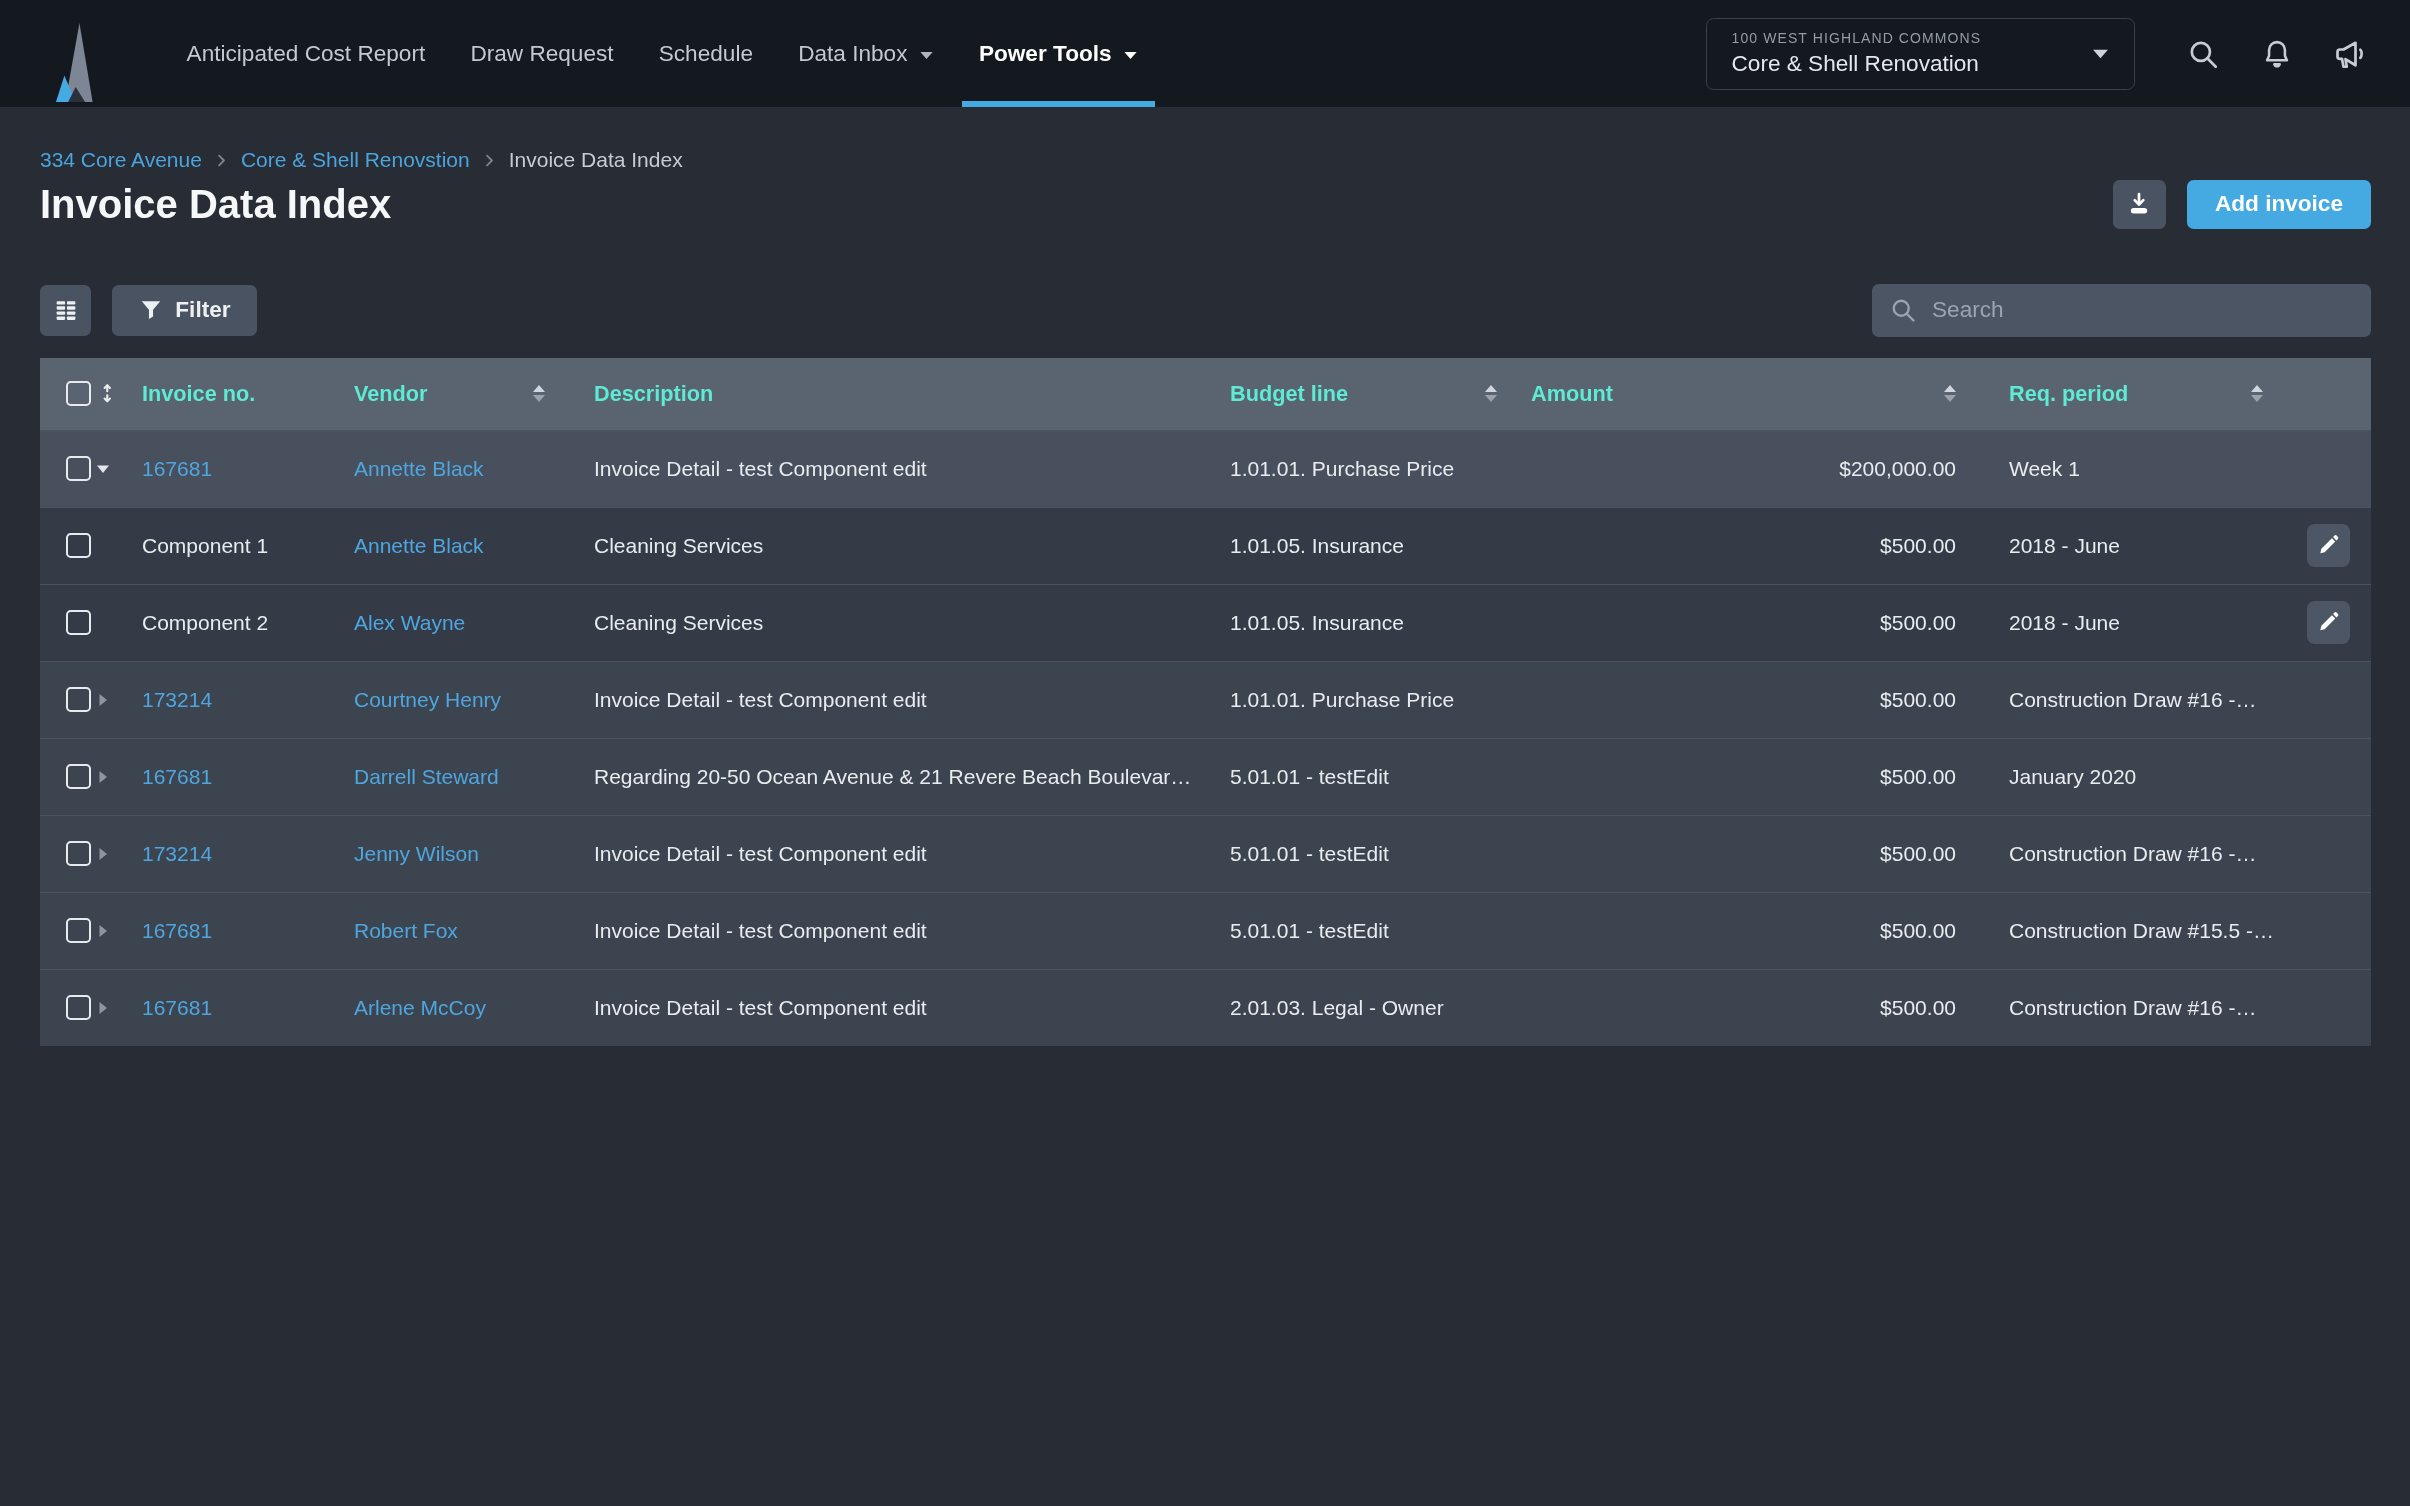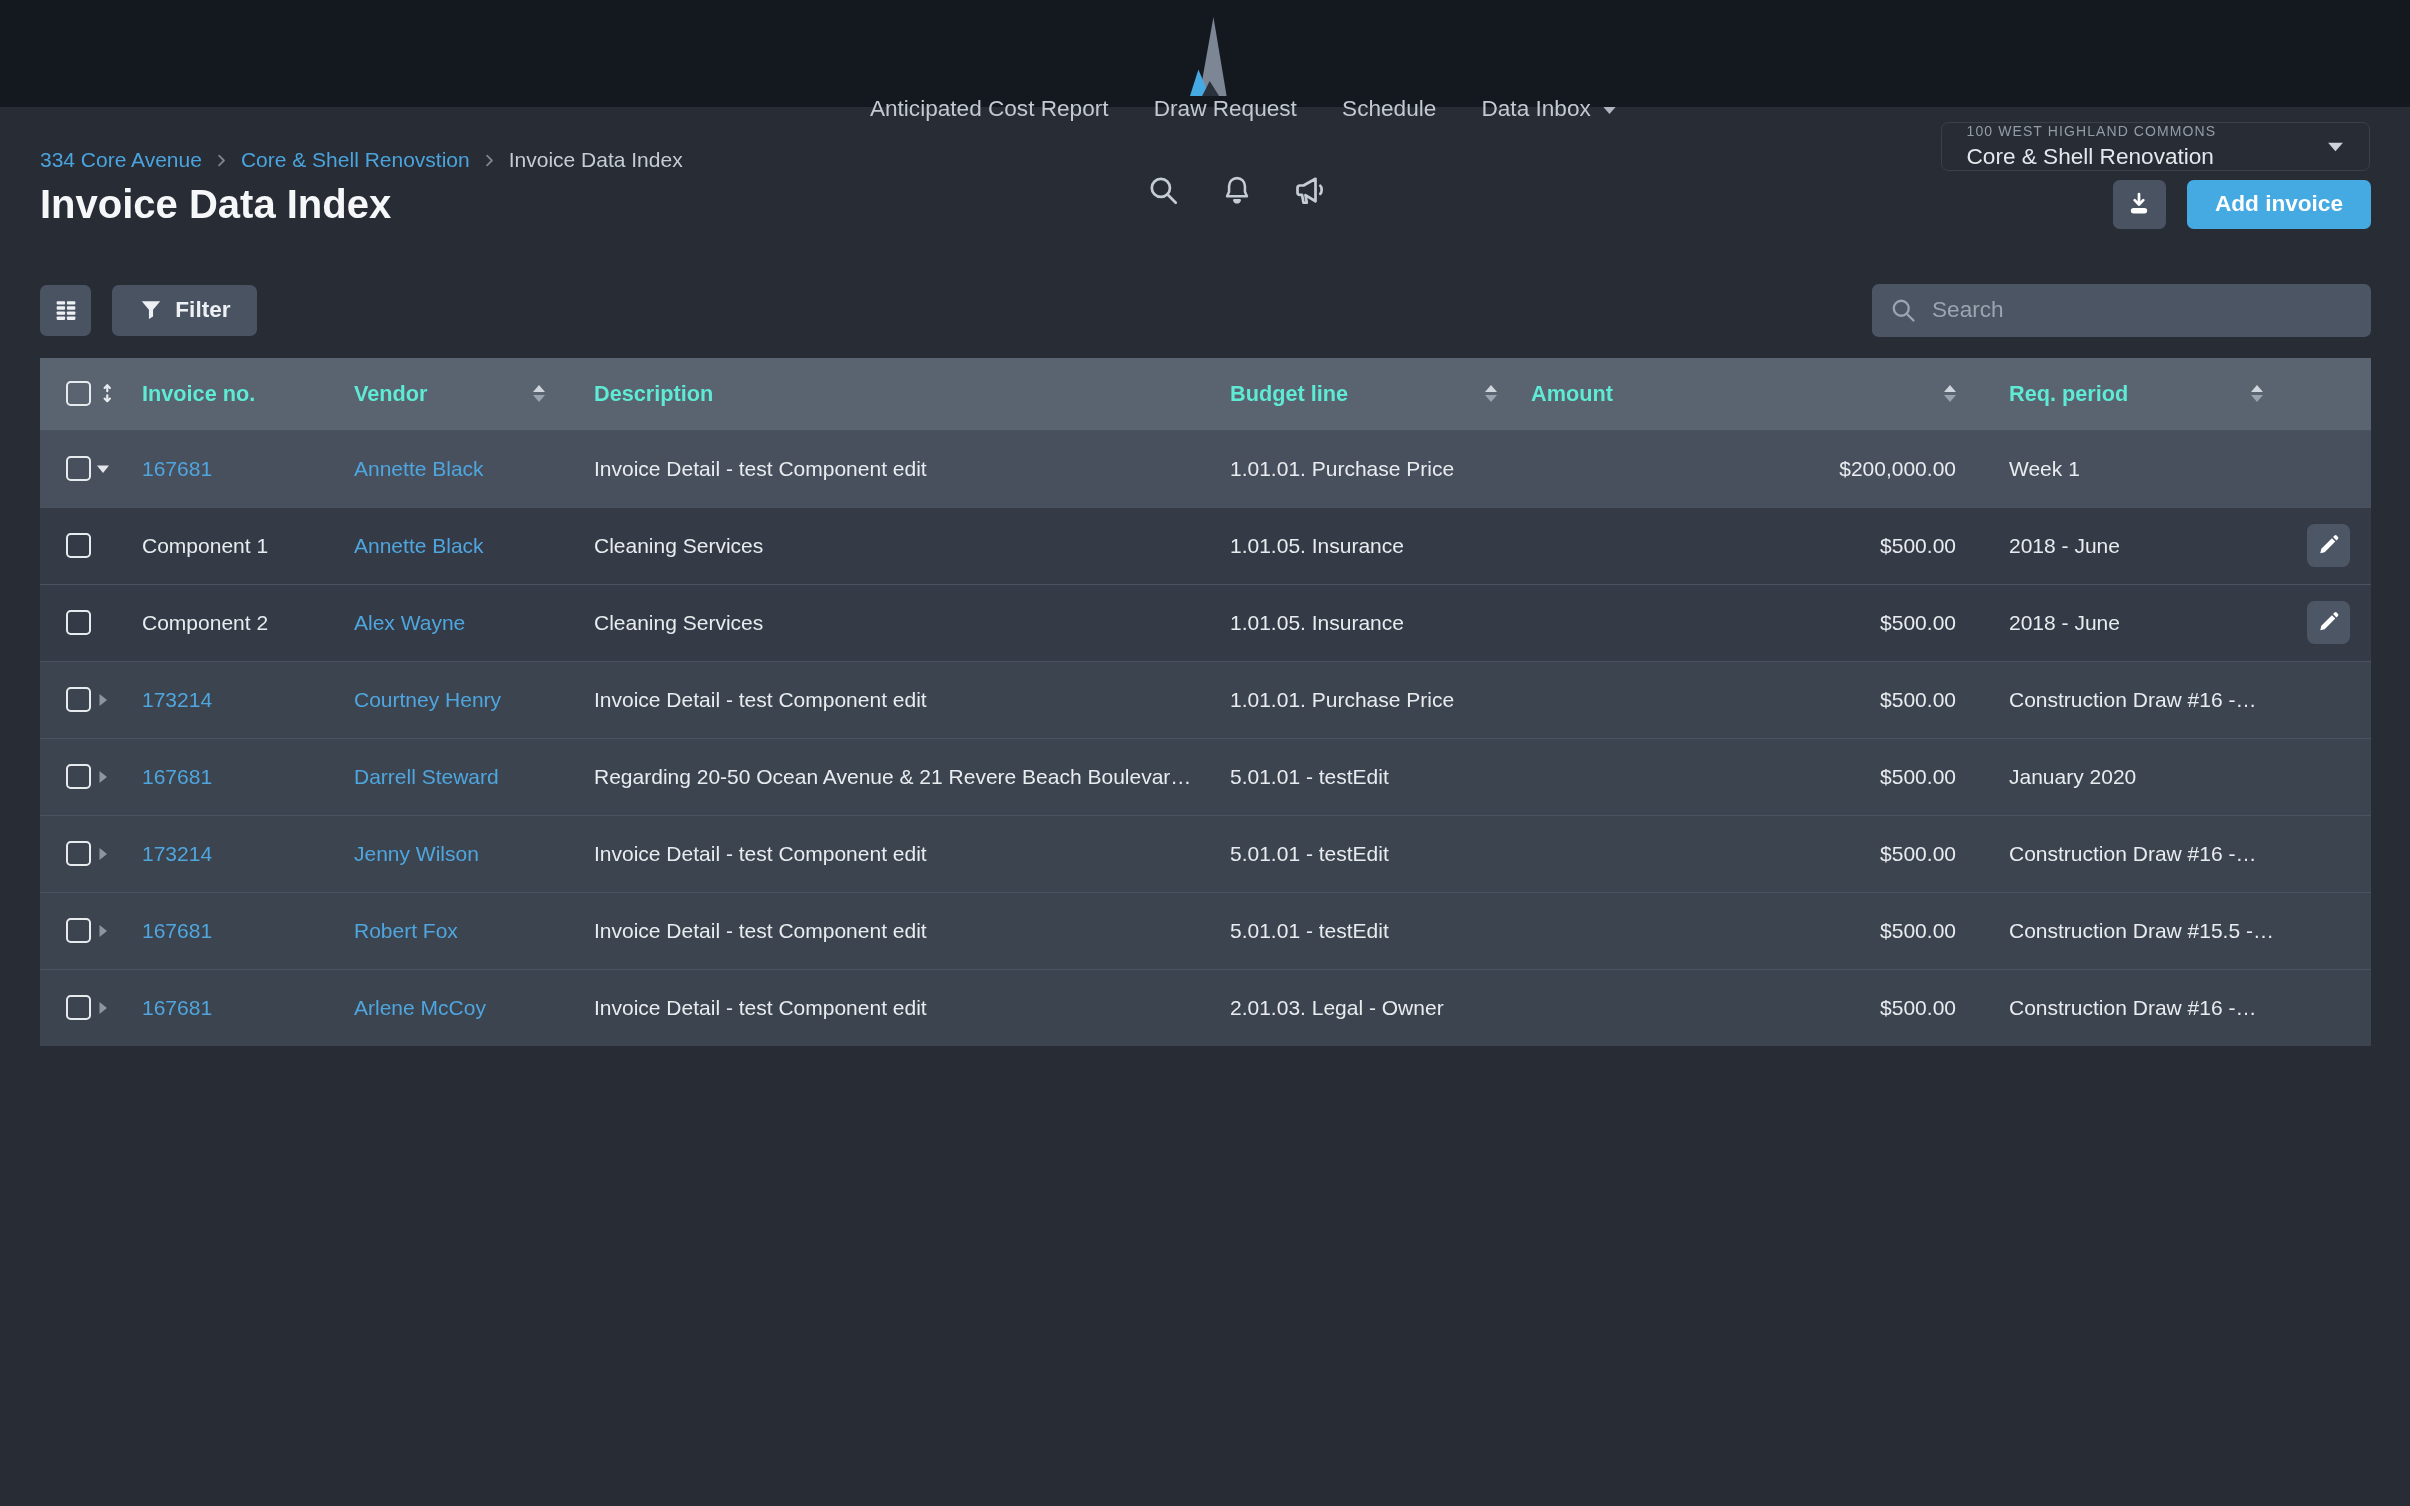--- a/index.html
+++ b/index.html
@@ -1,20 +1,20 @@
 <!DOCTYPE html>
 <html style="font-size:15px"><head>
 <meta charset="utf-8">
 <style>
   html,body{margin:0;padding:0;width:2411px;height:1507px;overflow:hidden;
     font-family:"Liberation Sans",sans-serif;background:#272c35;color:#e9ecef;}
   .app{width:2411px;height:1507px;position:relative;background:#272c35;}
 
   
-  .topnav{height:107px;background:#14181f;display:flex;align-items:center;padding:0 41px 0 55px;position:relative;flex-direction:column;}
+  .topnav{height:107px;background:#14181f;display:flex;align-items:center;padding:0 41px 0 55px;position:relative;}
   .logo{width:47px;height:81px;flex:0 0 auto;margin-top:15px;}
   .nav-menu{display:flex;align-items:center;height:100%;margin-left:62px;gap:0;}
   .nav-item{display:flex;align-items:center;height:100%;padding:0 22.6px;position:relative;
     color:#c3c9d2;font-size:22.6px;cursor:pointer;white-space:nowrap;}
   .nav-item .caret{margin-left:11.3px;margin-top:2.8px;}
   .nav-item.active{color:#ffffff;font-weight:700;}
   .nav-item.active::after{content:"";position:absolute;left:5.6px;right:5.6px;bottom:0;height:5.6px;background:#45a9e2;}
   .project-box{margin-left:auto;width:429px;height:72px;border:1.9px solid #3a414c;border-radius:7.5px;
     display:flex;align-items:center;padding:0 24.5px;box-sizing:border-box;cursor:pointer;}
   .project-text{display:flex;flex-direction:column;line-height:1.2;}
@@ -104,20 +104,28 @@
           <span>Schedule</span>
         </div>
         <div class="nav-item">
           <span>Data Inbox</span>
           <span class="caret" style="color: rgb(174, 181, 191);">
             <svg viewBox="0 0 16 11" width="15" height="10.4">
               <polygon points="1.5,2 14.5,2 8,9.5" fill="currentColor"></polygon>
             </svg>
           </span>
         </div>
+        <div class="nav-item active">
+          <span>Power Tools</span>
+          <span class="caret" style="color: rgb(255, 255, 255);">
+            <svg viewBox="0 0 16 11" width="15" height="10.4">
+              <polygon points="1.5,2 14.5,2 8,9.5" fill="currentColor"></polygon>
+            </svg>
+          </span>
+        </div>
       </nav>
     <div class="project-box">
       <div class="project-text">
         <span class="project-label">100 WEST HIGHLAND COMMONS</span>
         <span class="project-name">Core &amp; Shell Renovation</span>
       </div>
       <span class="project-caret">
         <svg viewBox="0 0 20 14" width="19" height="13">
             <polygon points="2,3 18,3 10,12" fill="currentColor"></polygon>
           </svg>

